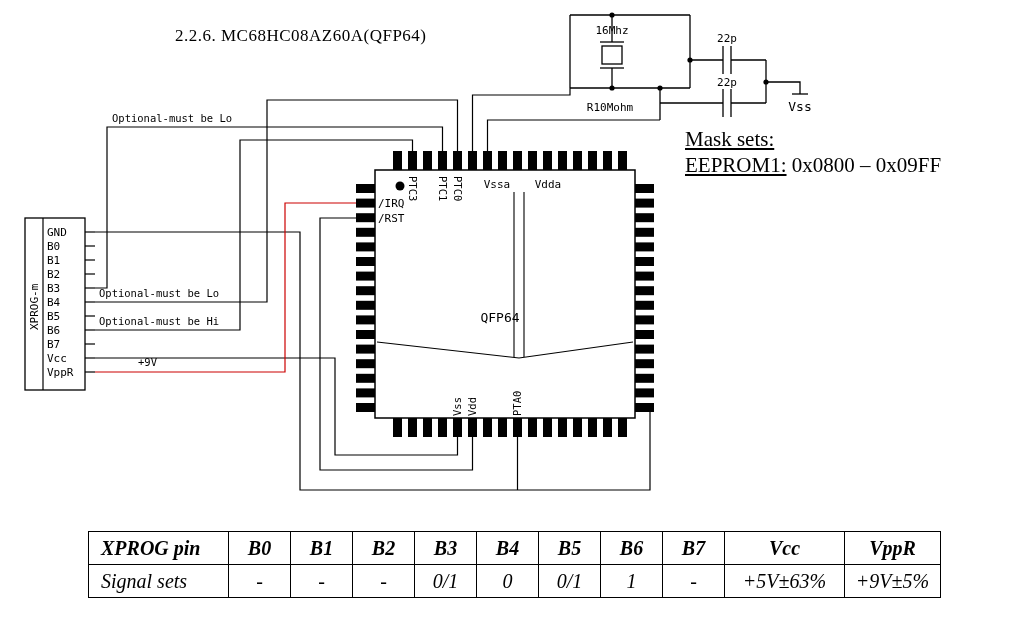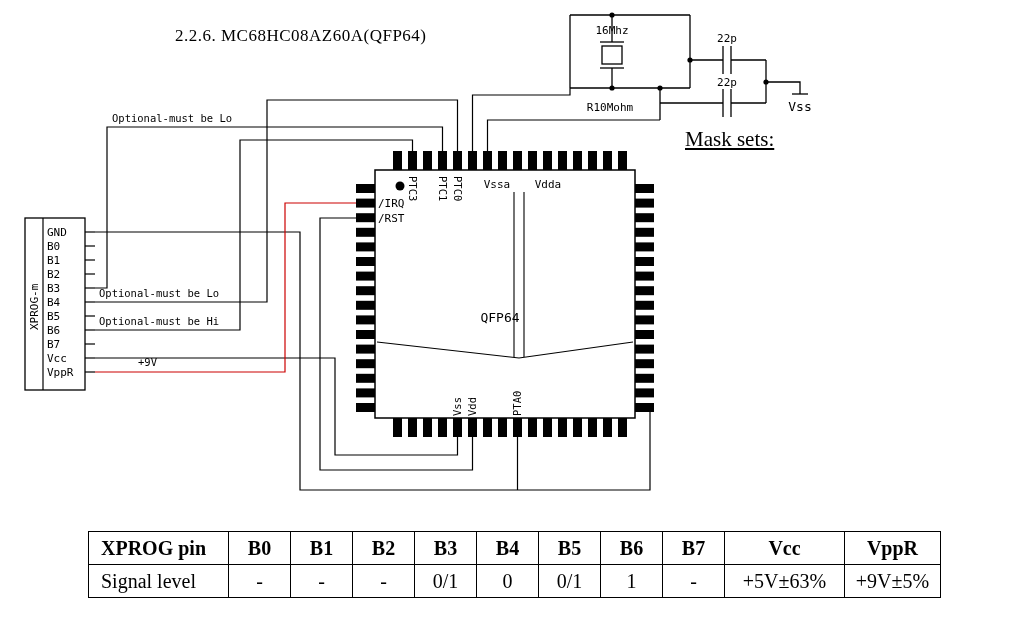--- a/index.html
+++ b/index.html
@@ -1,21 +1,21 @@
 <!DOCTYPE html>
 <html><head>
 <meta charset="utf-8">
 <style>
   * { margin:0; padding:0; box-sizing:border-box; }
   html,body { background:#fff; }
   body { width:1030px; height:622px; position:relative; font-family:"Liberation Serif", serif; color:#000; overflow:hidden; }
   .title { position:absolute; left:175px; top:26px; font-size:17px; letter-spacing:0.5px; }
   .info { position:absolute; left:685px; top:126px; font-size:21px; line-height:26px; white-space:nowrap; }
   .info .u { text-decoration:underline; }
-  .pin-table { position:absolute; left:88px; top:531px; border-collapse:collapse; font-size:20px; }
+  .pin-table { position:absolute; left:88px; top:531px; border-collapse:collapse; font-size:20px;font-style:italic; }
   .pin-table th, .pin-table td { border:1px solid #000; height:33px; text-align:center; padding:0 4px; }
   .pin-table th { font-weight:bold; }
   .pin-table .left { text-align:left; padding-left:12px; padding-right:12px; }
   svg { position:absolute; left:0; top:0; }
   svg text { font-family:"DejaVu Sans Mono", monospace; fill:#000; }
   .mono10 { font-size:10.5px; }
   .mono11 { font-size:11px; }
   .mono13 { font-size:13px; }
 </style>
 </head>
@@ -193,39 +193,40 @@
     <text class="mono11" x="378" y="222">/RST</text>
     <text class="mono13" x="500" y="322" text-anchor="middle">QFP64</text>
     <text class="mono10" transform="translate(461,416) rotate(-90)">Vss</text>
     <text class="mono10" transform="translate(476,416) rotate(-90)">Vdd</text>
     <text class="mono10" transform="translate(521,416) rotate(-90)">PTA0</text>
   </g>
 </svg>
 
 <div class="info">
   <div><span class="u">Mask sets:</span></div>
+  <div><span class="u">EEPROM1:</span> <span>0x0800 – 0x09FF</span></div>
 </div>
 
 <table class="pin-table">
   <tbody>
       <tr>
     <th class="left" style="width:140px">XPROG pin</th>
     <th style="width:62px">B0</th>
     <th style="width:62px">B1</th>
     <th style="width:62px">B2</th>
     <th style="width:62px">B3</th>
     <th style="width:62px">B4</th>
     <th style="width:62px">B5</th>
     <th style="width:62px">B6</th>
     <th style="width:62px">B7</th>
     <th style="width:120px">Vcc</th>
     <th style="width:96px">VppR</th>
   </tr>
   <tr>
-    <td class="left">Signal level</td>
+    <td class="left">Signal sets</td>
     <td>-</td>
     <td>-</td>
     <td>-</td>
     <td>0/1</td>
     <td>0</td>
     <td>0/1</td>
     <td>1</td>
     <td>-</td>
     <td>+5V±63%</td>
     <td>+9V±5%</td>

